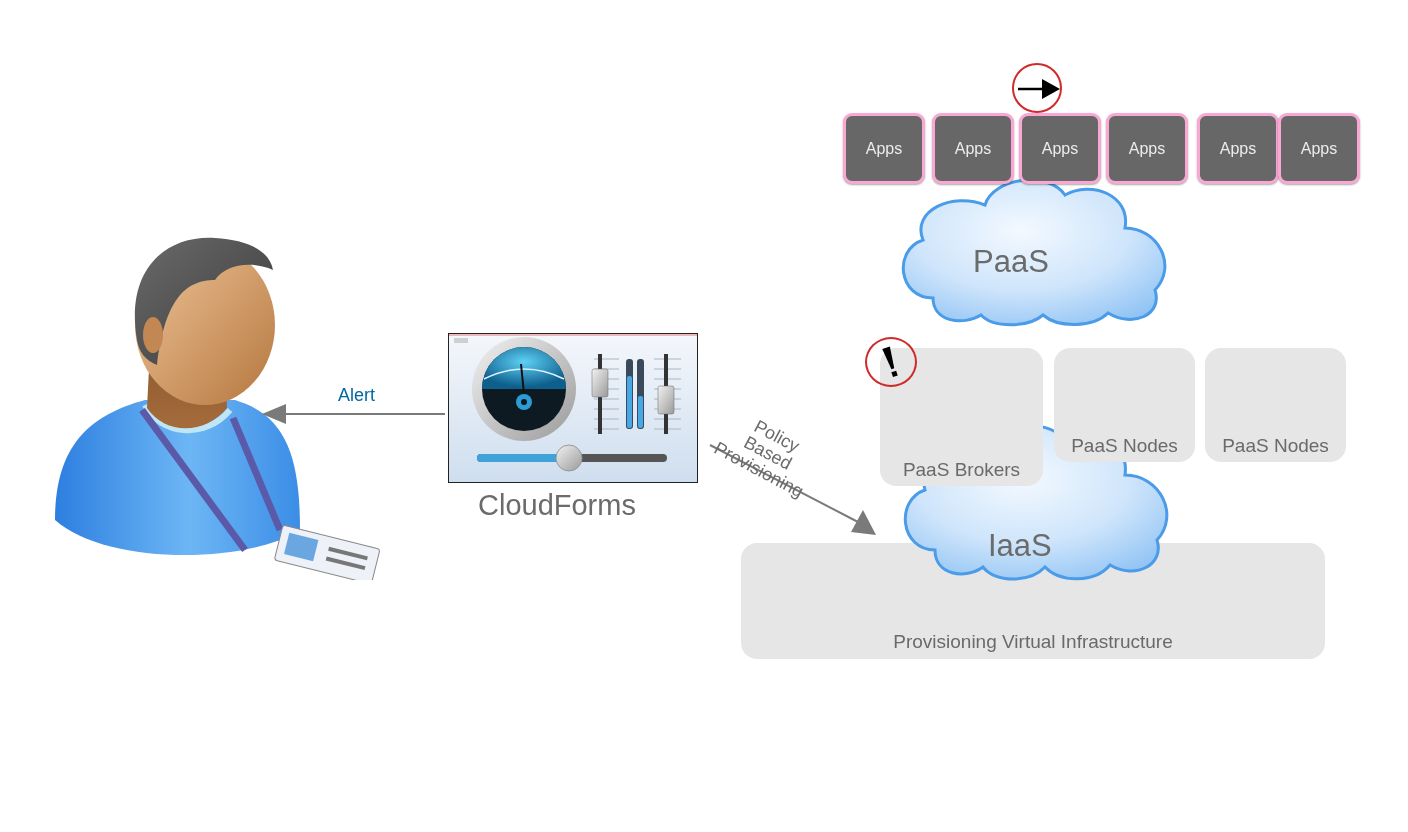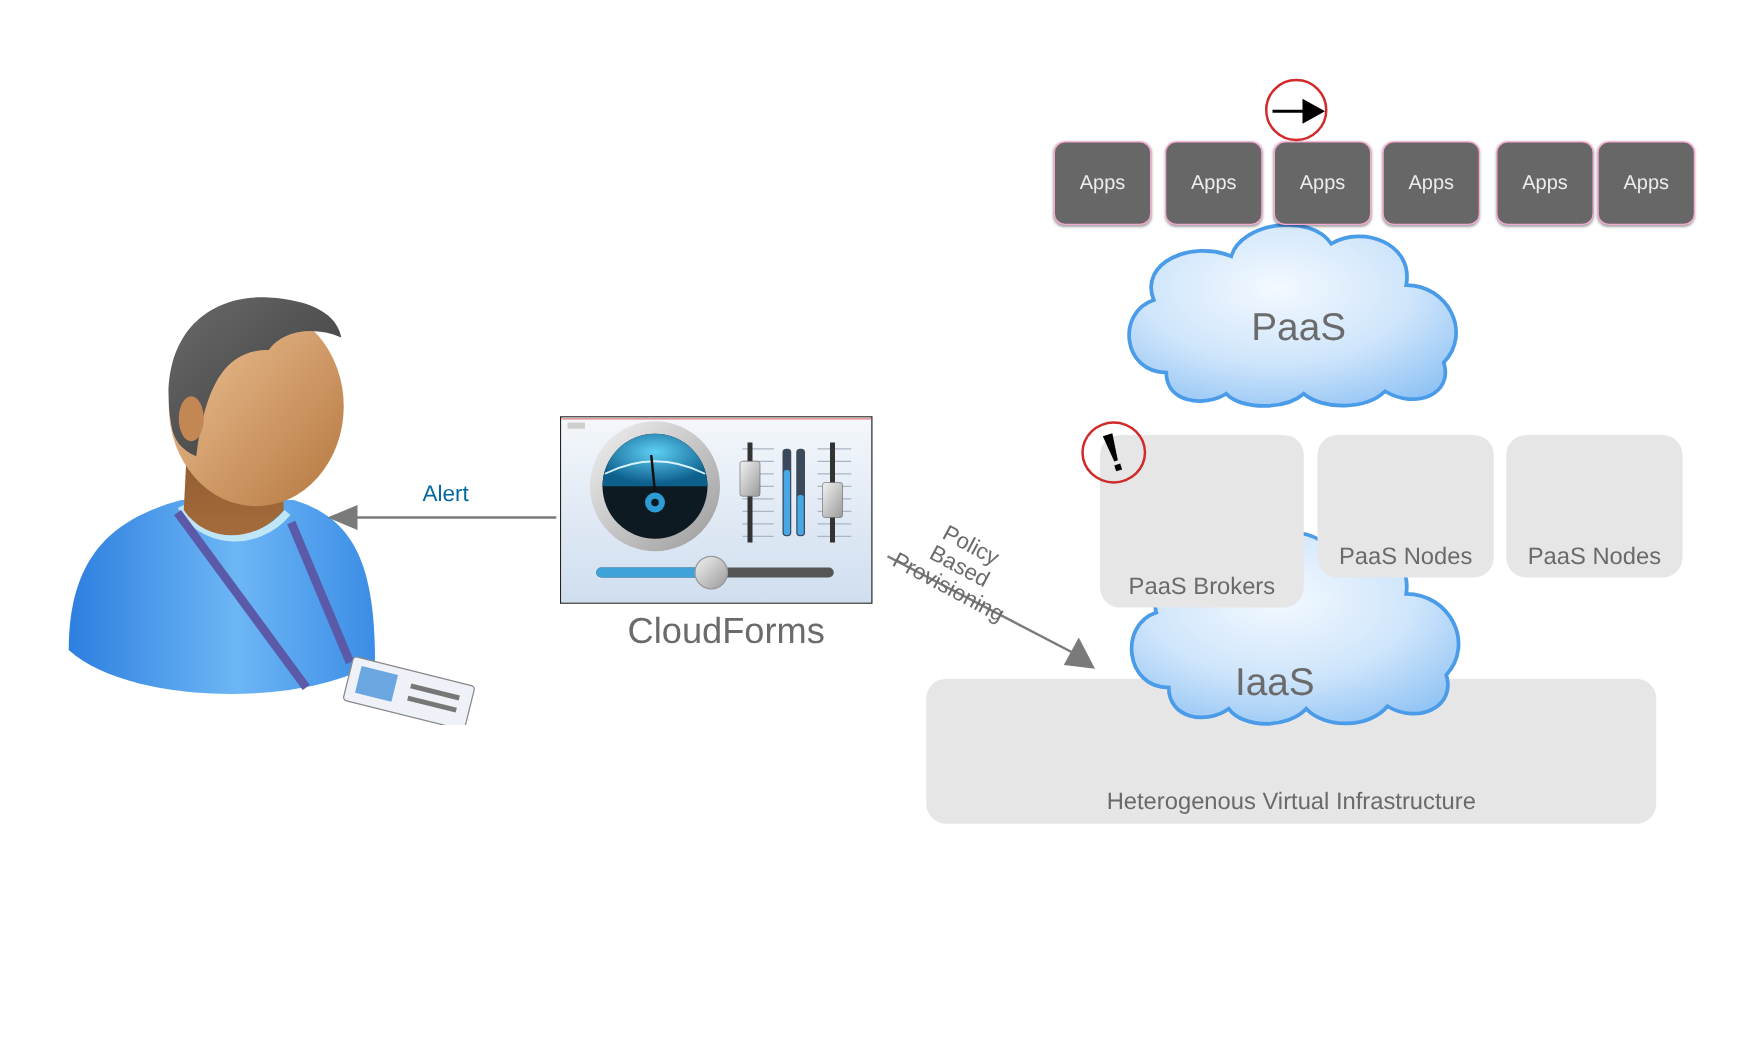--- a/index.html
+++ b/index.html
@@ -2,21 +2,21 @@
 <html><head>
 <meta charset="utf-8">
 <style>
   html, body { margin:0; padding:0; }
   body { width:1408px; height:832px; background:#ffffff; position:relative; overflow:hidden;
          font-family:"Liberation Sans", sans-serif; }
   .abs { position:absolute; }
 
   
   .app-box { position:absolute; top:113px; height:65px; background:#676767; border-radius:9px;
-             border:1px solid #f9a8d4; box-shadow:0 1px 2px rgba(0,0,0,0.35);
+             border:3px solid #f9a8d4; box-shadow:0 1px 2px rgba(0,0,0,0.35);
              color:#ececec; font-size:16px; display:flex; align-items:center; justify-content:center; }
 
   
   .grey-box { position:absolute; background:#e6e6e6; border-radius:16px; }
   .grey-label { position:absolute; left:0; right:0; text-align:center; color:#6a6a6a; font-size:19px; }
 
   .cloud-label { position:absolute; color:#6b6b6b; font-size:31px; }
 
   .arrow-label { position:absolute; color:#0369a1; font-size:18px; }
 
@@ -139,36 +139,36 @@
     <rect x="188" y="25" width="7" height="70" rx="3" fill="#3a4a5a"></rect>
     <rect x="189" y="62" width="5" height="32" rx="2" fill="#48a8e6"></rect>
     <rect x="215" y="20" width="4" height="80" fill="#333"></rect>
     <rect x="209" y="52" width="16" height="28" rx="2" fill="url(#metalGrad)" stroke="#666" stroke-width="0.5"></rect>
 
     <rect x="28" y="120" width="190" height="8" rx="4" fill="#555"></rect>
     <rect x="28" y="120" width="90" height="8" rx="4" fill="#3fa2d8"></rect>
     <circle cx="120" cy="124" r="13" fill="url(#metalGrad)" stroke="#999" stroke-width="1"></circle>
   </svg>
 </div>
-<div class="abs" style="left:478px; top:489px; font-size:29px; color:#6b6b6b;margin-left:24px;">CloudForms</div>
+<div class="abs" style="left:478px; top:489px; font-size:29px; color:#6b6b6b;">CloudForms</div>
 
 <div class="abs" style="left:708px; top:440px; width:180px; height:100px;">
   <svg width="180" height="100">
     <line x1="2" y1="5" x2="150" y2="82" stroke="#7a7a7a" stroke-width="2"></line>
     <polygon points="168,95 143,92 155,70" fill="#7a7a7a"></polygon>
   </svg>
 </div>
 <div class="abs" style="left:728px; top:400px; width:120px; transform:rotate(28deg); transform-origin:left top; color:#6b6b6b; font-size:18px; line-height:19px; text-align:center;">
   <div>Policy</div>
   <div>Based</div>
   <div>Provisioning</div>
 </div>
 
 <div class="grey-box" style="left:741px; top:543px; width:584px; height:116px;">
-  <div class="grey-label" style="bottom:6px; font-size:19px;">Heterogenous Virtual Infrastructure</div>
+  <div class="grey-label" style="bottom:6px; font-size:19px;">Provisioning Virtual Infrastructure</div>
 </div>
 
 <div class="abs" style="left:895px; top:415px; width:280px; height:170px;">
   <svg width="280" height="170" viewBox="0 0 280 170">
     <path d="M40,135 C5,135 0,85 30,75 C20,40 65,25 90,40 C100,10 150,0 170,25 C195,10 235,25 230,60 C265,60 285,100 262,125 C270,150 240,165 215,150 C200,168 165,168 150,152 C135,168 100,168 88,152 C70,165 40,160 40,135 Z" fill="url(#cloudGrad)" stroke="#4a9be8" stroke-width="3"></path>
   </svg>
   <div class="cloud-label" style="left:93px; top:84px;margin-top:29px;">IaaS</div>
 </div>
 
 <div class="grey-box" style="left:880px; top:348px; width:163px; height:138px;">
@@ -187,21 +187,21 @@
       <polygon points="-4,-16 4,-16 1.5,6 -1.5,6" fill="#000"></polygon>
       <rect x="-2.5" y="9" width="5" height="5" fill="#000"></rect>
     </g>
   </svg>
 </div>
 
 <div class="abs" style="left:893px; top:170px; width:280px; height:160px;">
   <svg width="280" height="160" viewBox="0 0 280 160">
     <path d="M40,128 C5,128 0,80 30,70 C18,40 60,22 92,35 C100,8 155,0 172,25 C198,10 238,25 232,58 C265,58 285,96 262,120 C270,145 240,158 215,143 C200,158 165,158 150,145 C135,158 100,158 88,145 C70,156 40,152 40,128 Z" fill="url(#cloudGrad)" stroke="#4a9be8" stroke-width="3"></path>
   </svg>
-  <div class="cloud-label" style="left:108px; top:74px;text-align:right;">PaaS</div>
+  <div class="cloud-label" style="left:80px; top:74px;text-align:right;">PaaS</div>
 </div>
 
 <div class="app-box" style="left:843px; width:76px;">
     <span>Apps</span>
   </div>
 <div class="app-box" style="left:932px; width:76px;">
     <span>Apps</span>
   </div>
 <div class="app-box" style="left:1019px; width:76px;">
     <span>Apps</span>

